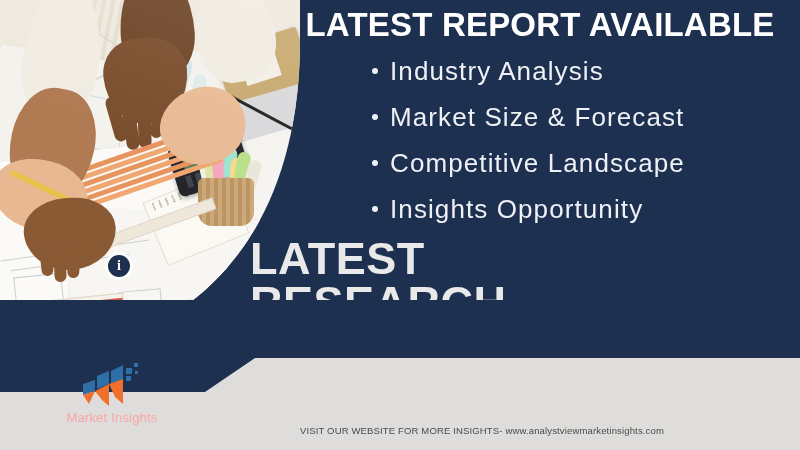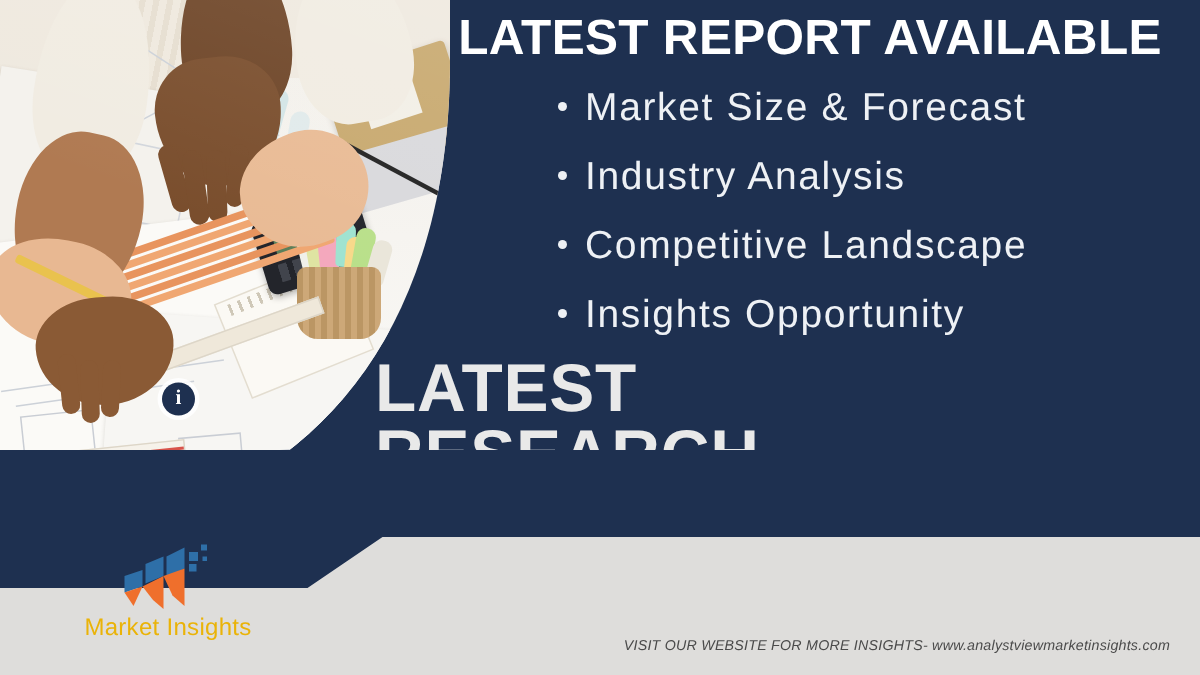--- a/index.html
+++ b/index.html
@@ -172,25 +172,25 @@
     position:absolute;left:0;top:300px;width:800px;height:92px;background:#1e3050;
     -webkit-clip-path:polygon(0 0,800px 0,800px 58px,255px 58px,205px 92px,0 92px);
     clip-path:polygon(0 0,800px 0,800px 58px,255px 58px,205px 92px,0 92px);
   }
 
   
   .logo{position:absolute;left:12px;top:360px;width:200px;text-align:center;}
   .logo-mark{width:66px;height:48px;margin:0 auto 2px;display:block;}
   .logo-name{font-size:19px;font-weight:bold;color:#2f5f90;letter-spacing:.2px;line-height:1.05;}
   .logo-name .lv{color:#2f5f90;}
-  .logo-sub{font-size:16px;color:#eab308;letter-spacing:.2px;margin-top:1px;}
+  .logo-sub{font-size:13px;color:#fca5a5;letter-spacing:.2px;margin-top:1px;}
 
   .footer-note{
-    position:absolute;left:300px;top:425px;width:480px;text-align:right;
-    font-size:9.5px;color:#4a4a4a;letter-spacing:.15px;font-style:italic;
+    position:absolute;left:300px;top:425px;width:480px;text-align:left;
+    font-size:9.5px;color:#4a4a4a;letter-spacing:.15px;
   }
 </style>
 </head>
 <body>
 
 <div class="poster">
 
   <div class="photo-wrap">
     <div class="photo">
       <div class="desk-top"></div>
@@ -274,25 +274,25 @@
     </div>
   </div>
 
   <div class="info-badge">i</div>
 
   <div class="headline">LATEST REPORT AVAILABLE</div>
 
   <ul class="bullets">
     <li>
       <span class="dot"></span>
-      <span>Market Size &amp; Forecast</span>
+      <span>Industry Analysis</span>
     </li>
     <li>
       <span class="dot"></span>
-      <span>Industry Analysis</span>
+      <span>Market Size &amp; Forecast</span>
     </li>
     <li>
       <span class="dot"></span>
       <span>Competitive Landscape</span>
     </li>
     <li>
       <span class="dot"></span>
       <span>Insights Opportunity</span>
     </li>
   </ul>

